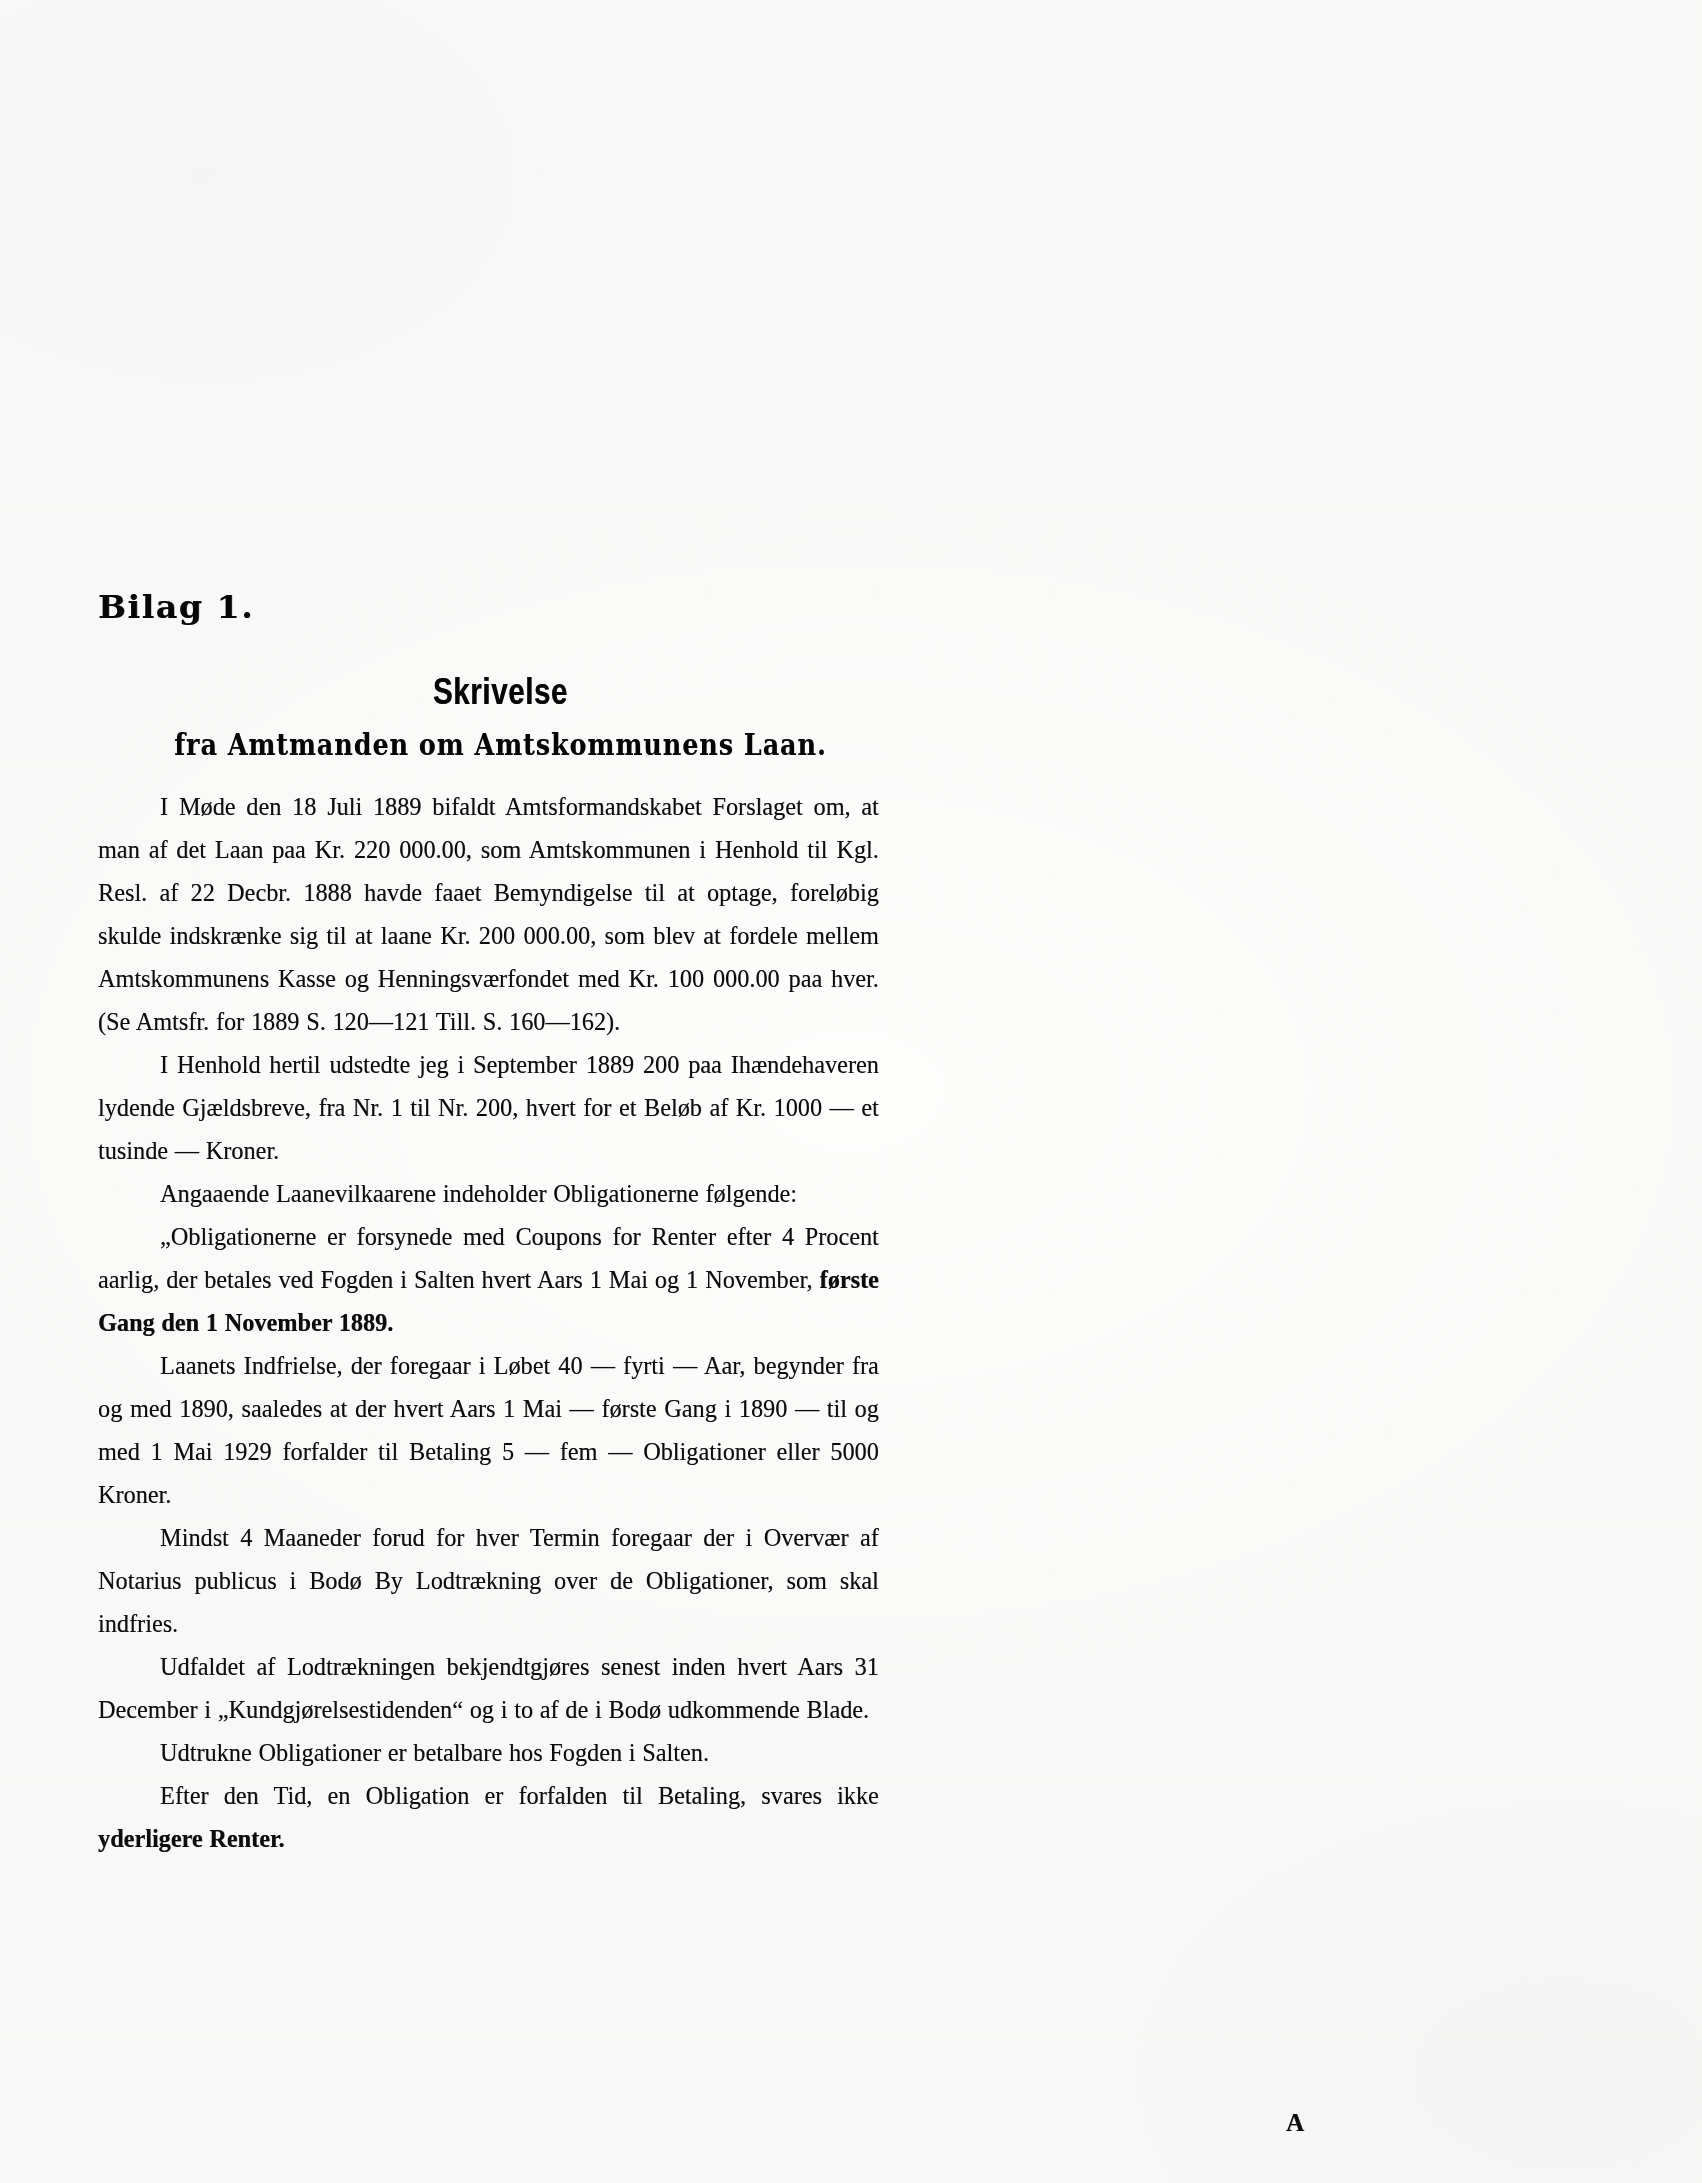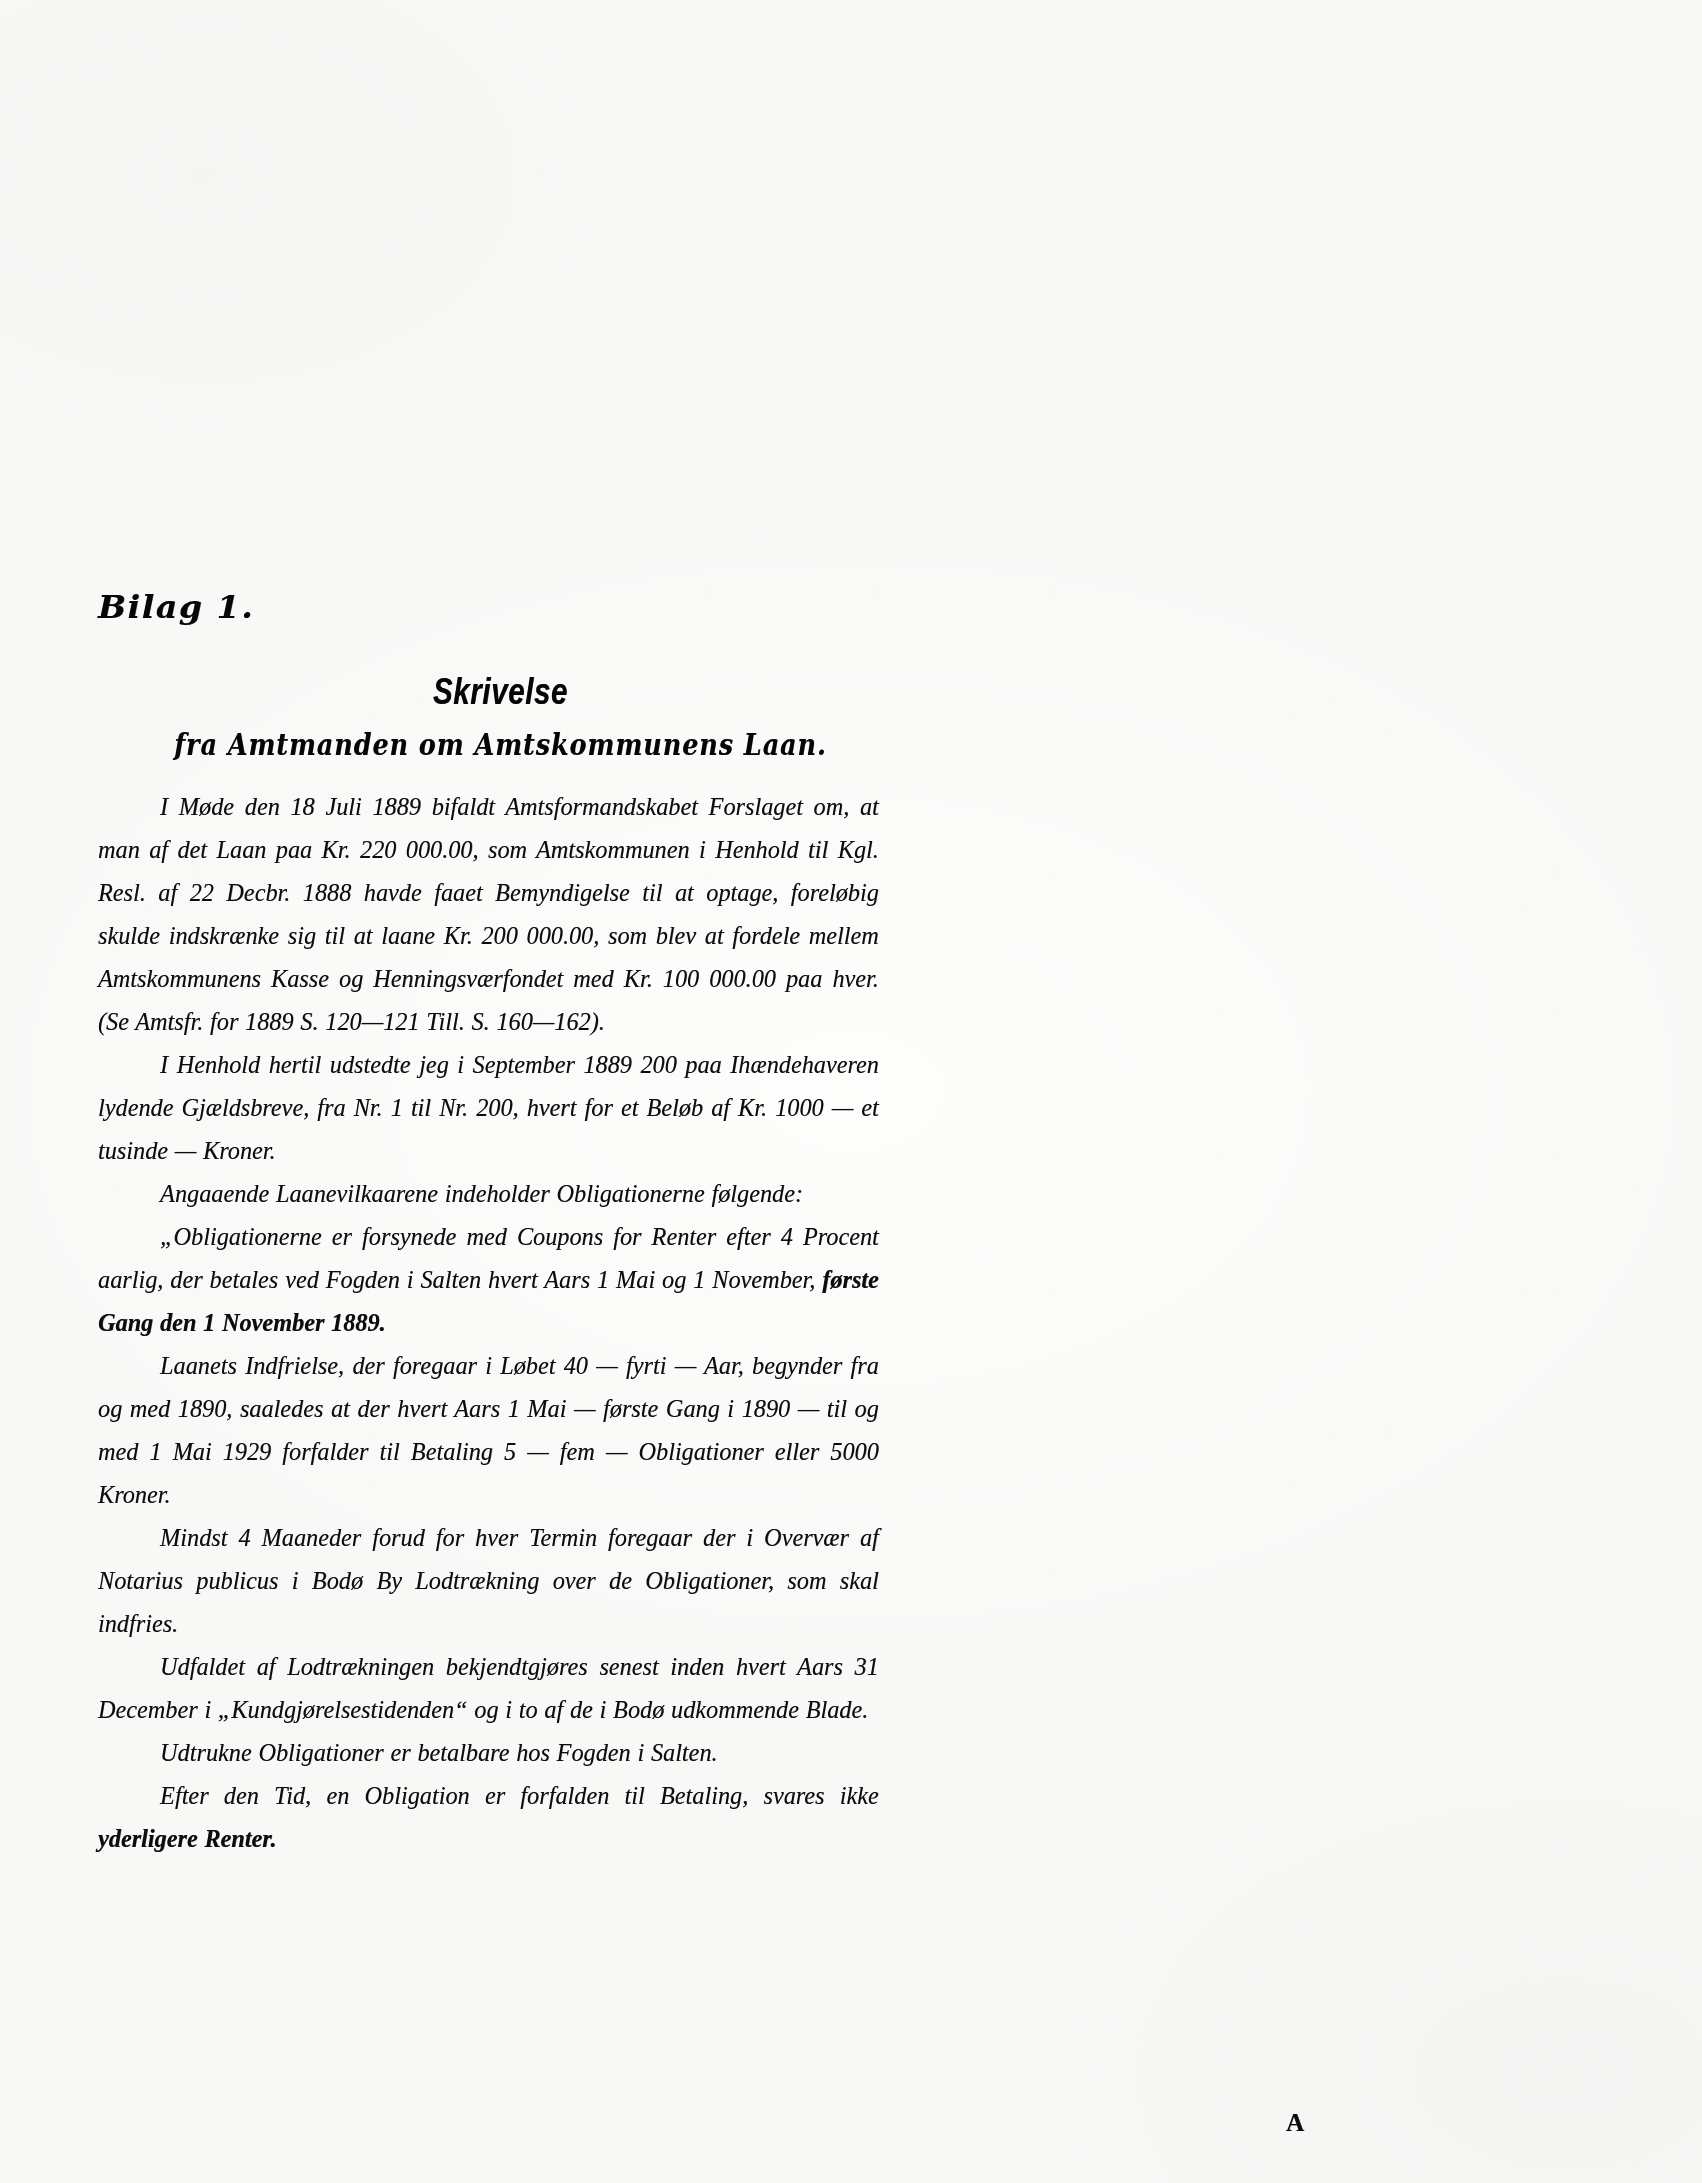--- a/index.html
+++ b/index.html
@@ -34,21 +34,20 @@
       radial-gradient(ellipse 1034px 665px at 50% 50%, rgba(0,0,0,0.0), rgba(0,0,0,0.018) 88%);
     pointer-events: none;
   }
 
   
   #content {
     position: absolute;
     left: 98px;
     top: 591px;
     width: 805px;
-    font-style: italic;
   }
 
   
   .bilag {
     font-family: "DejaVu Serif", "Liberation Serif", serif;
     font-weight: 700;
     font-size: 32.5px;
     letter-spacing: 1.5px;
     line-height: 1;
     margin: 0 0 49px 0;

